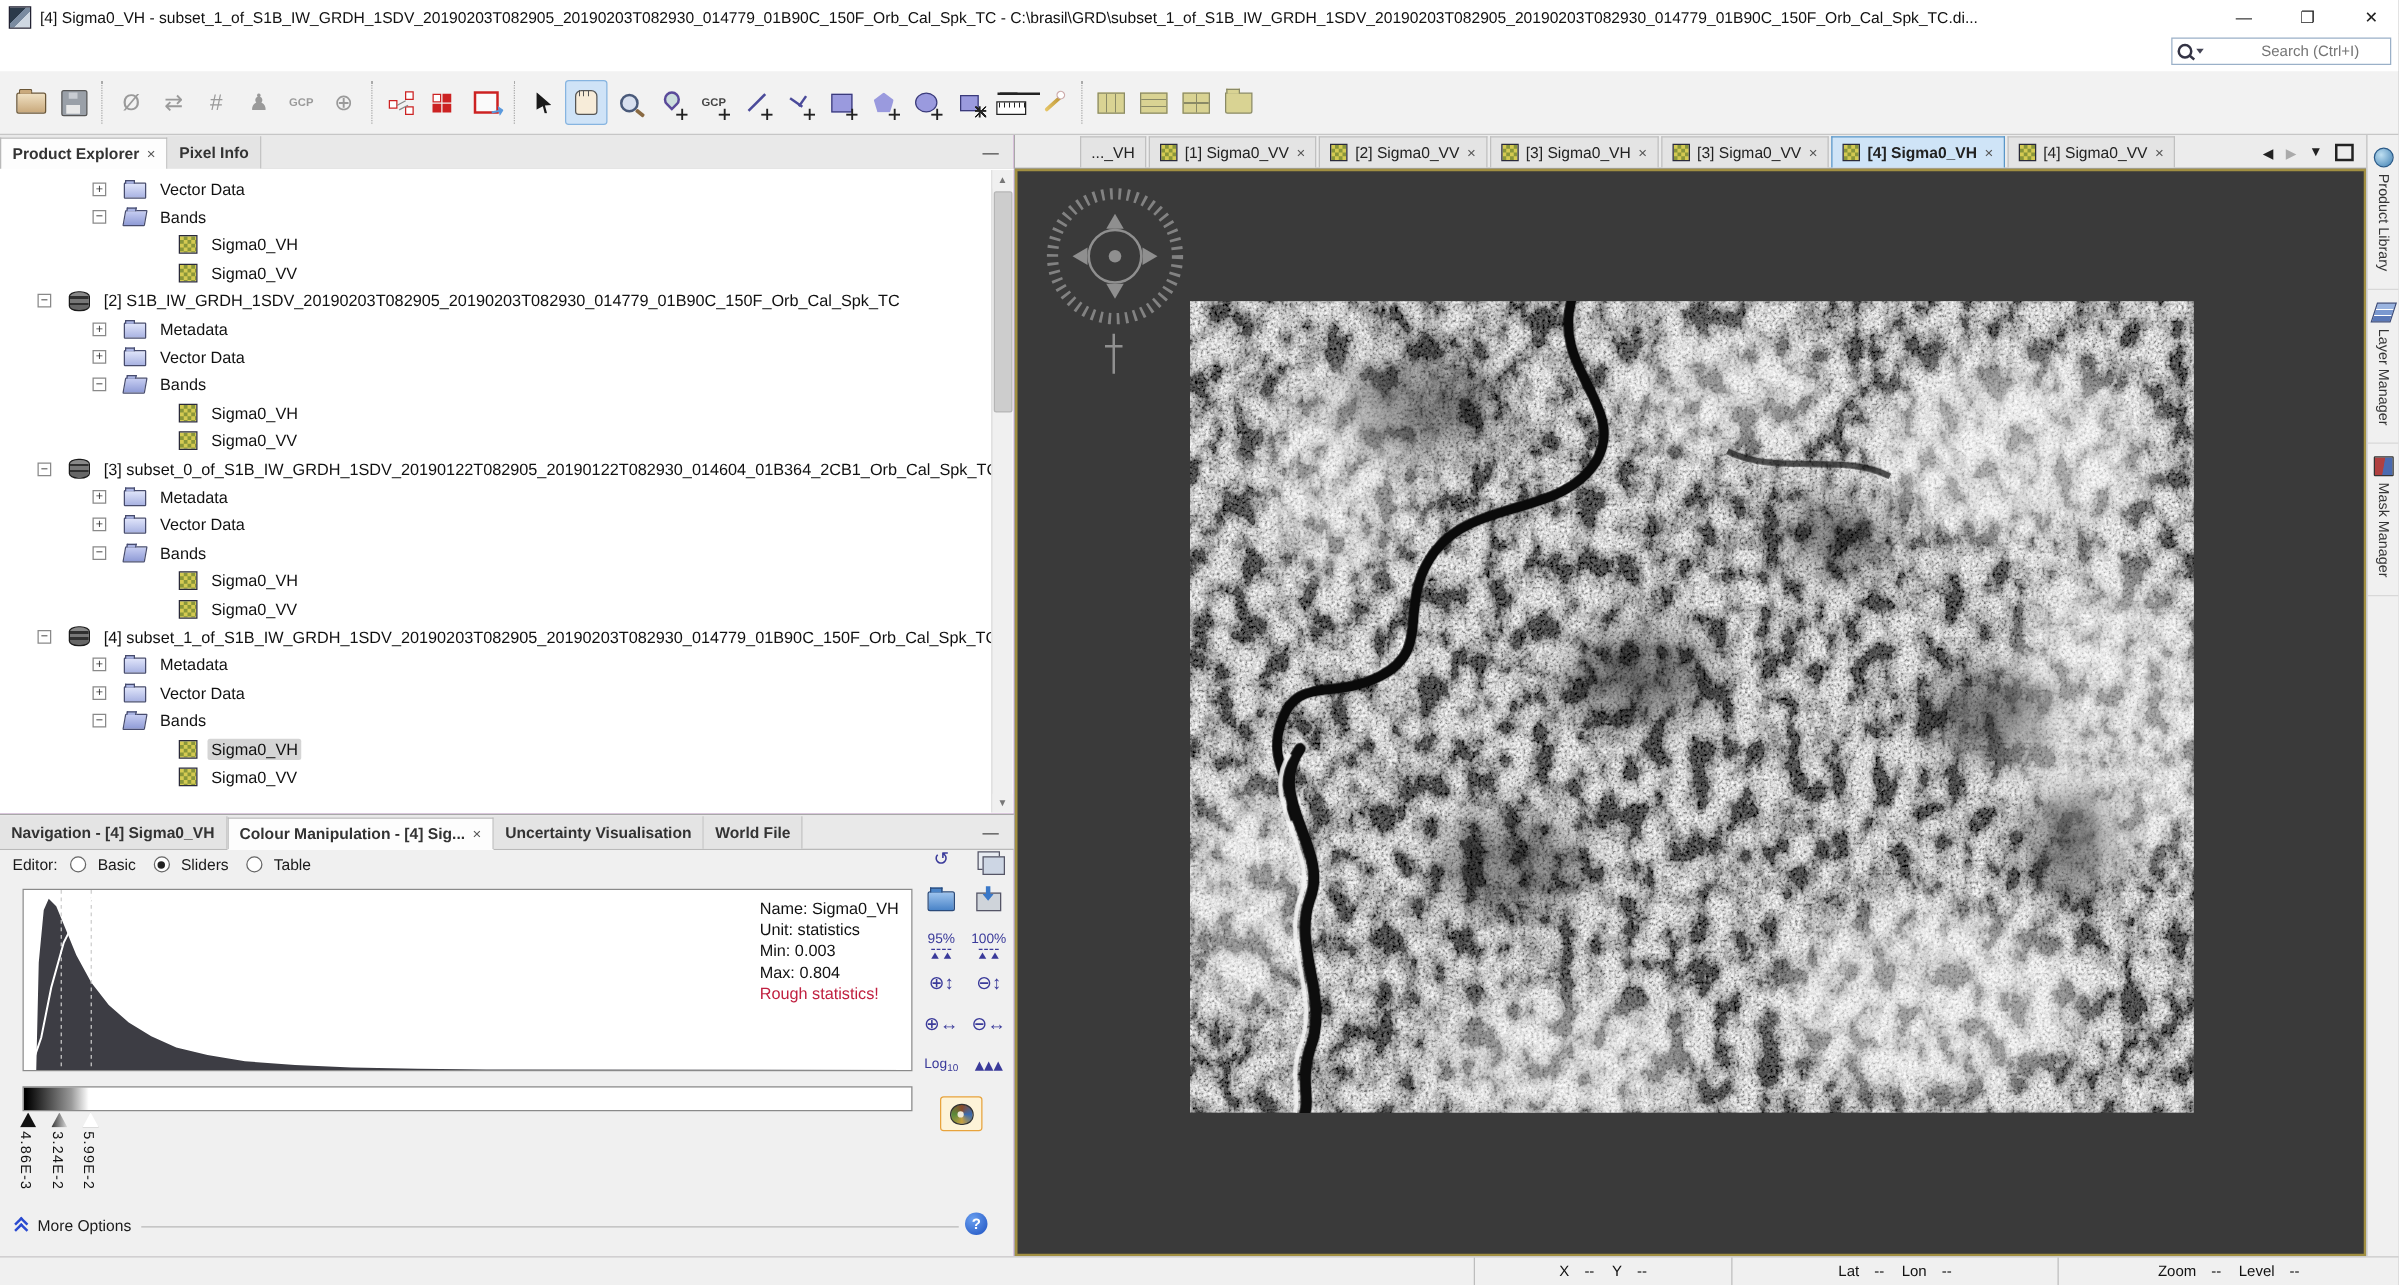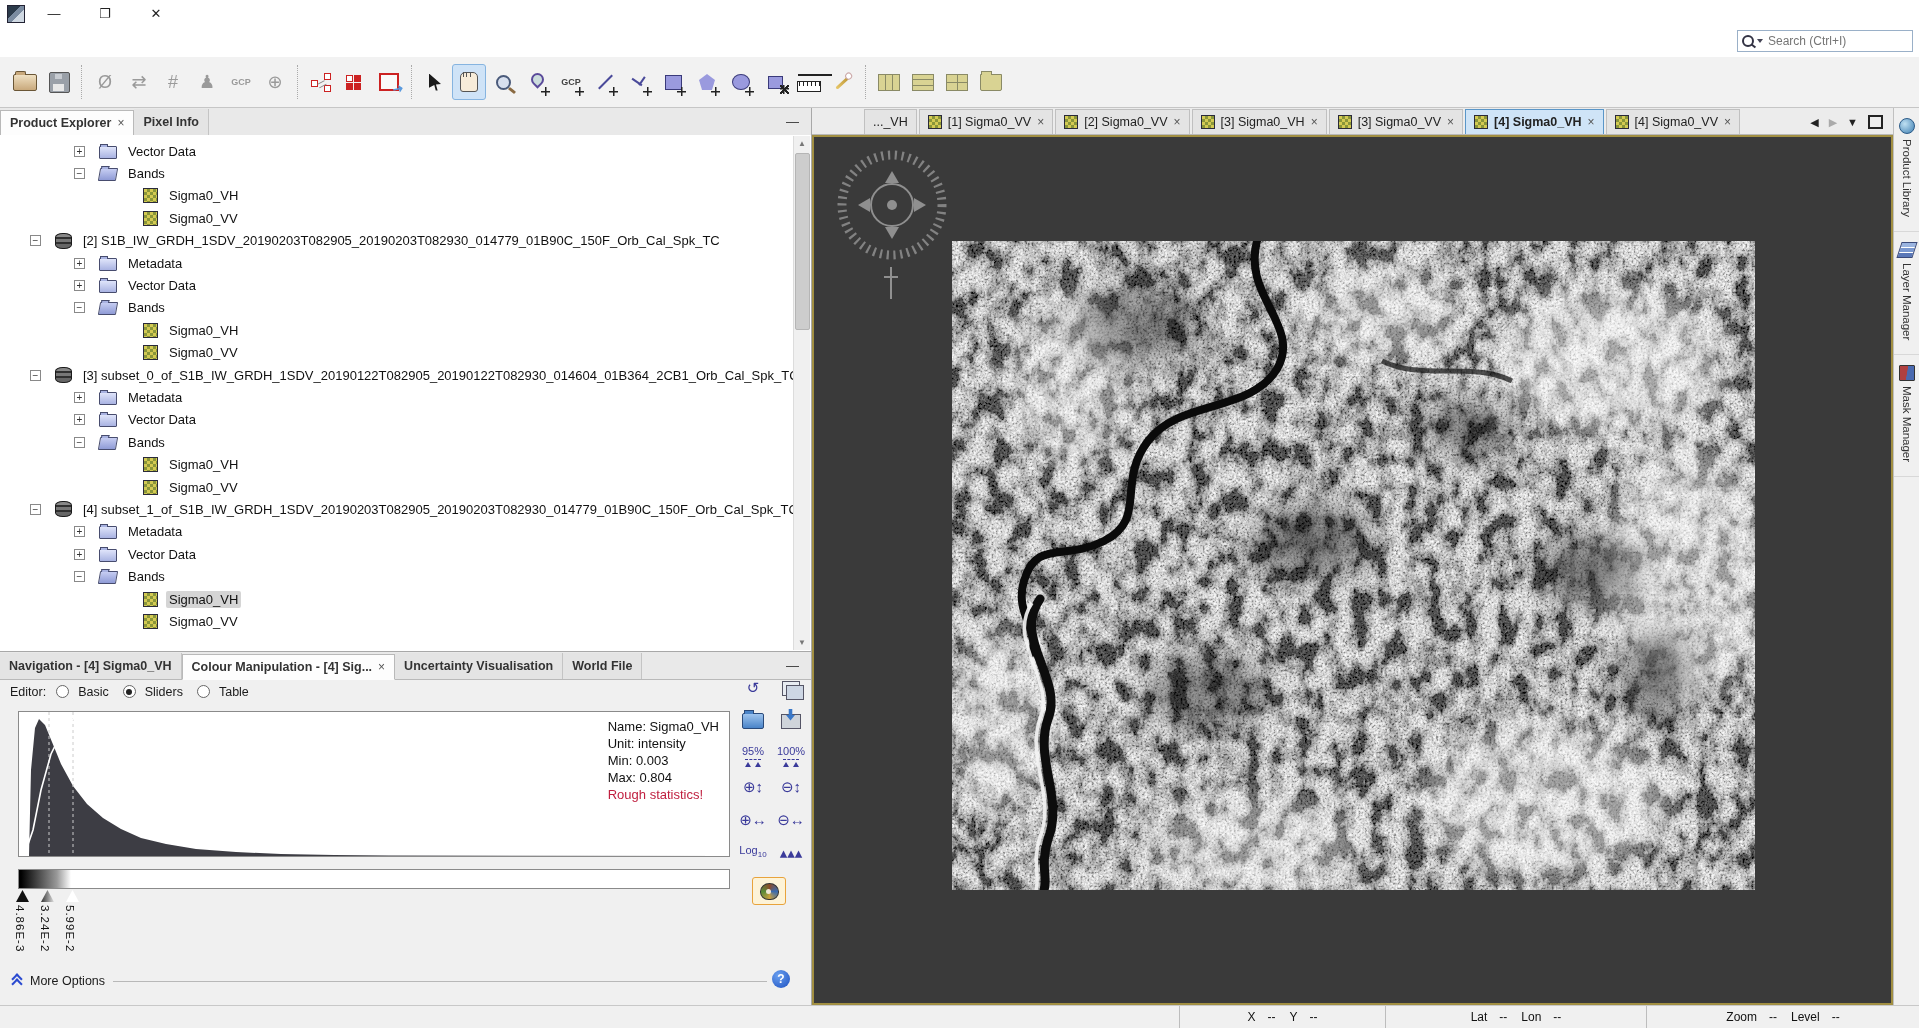--- a/index.html
+++ b/index.html
@@ -10,21 +10,21 @@
   #app-icon{width:16px;height:16px;background:linear-gradient(135deg,#2b3a4a 40%,#7a8ba0 40% 60%,#cfd8e2 60%);border:1px solid #223;flex:0 0 auto;}
   #win-title{white-space:nowrap;overflow:hidden;font-size:12.5px;color:#111;flex:1 1 auto;}
   .win-ctl{width:44px;text-align:center;font-size:13px;color:#222;flex:0 0 auto;cursor:default;}
   
   #menubar{position:absolute;left:0;top:27px;width:100%;height:30px;background:#fff;display:flex;align-items:center;padding-left:8px;box-sizing:border-box;}
   .menu-item{padding:3px 8px;font-size:13px;color:#111;}
   #searchbox{position:absolute;right:6px;top:3px;width:176px;height:22px;background:#fff;border:1px solid #9ab0c8;display:flex;align-items:center;padding:0 4px;box-sizing:border-box;gap:3px;}
   #searchbox .mag{width:8px;height:8px;border:2px solid #334;border-radius:50%;position:relative;}
   #searchbox .mag::after{content:"";position:absolute;width:5px;height:2px;background:#334;right:-4px;bottom:-2px;transform:rotate(40deg);}
   #searchbox .drop{width:0;height:0;border:3px solid transparent;border-top:4px solid #445;margin-top:3px;}
-  #search-input{border:0;outline:0;flex:1;font:12px "Liberation Sans",sans-serif;color:#000000;background:transparent;min-width:0;}
+  #search-input{border:0;outline:0;flex:1;font:12px "Liberation Sans",sans-serif;color:#000000;background:transparent;min-width:0;margin-left:41px;}
   
   #toolbar{position:absolute;left:0;top:57px;width:100%;height:51px;background:#f2f2f2;border-bottom:1px solid #c6c6c6;display:flex;align-items:center;padding-left:8px;box-sizing:border-box;}
   .tsep{width:1px;height:34px;border-left:1px dotted #aaa;margin:0 5px;}
   .tico{width:34px;height:36px;display:flex;align-items:center;justify-content:center;position:relative;border-radius:3px;}
   .tico.active{background:#cfe3f7;border:1px solid #86b4e0;box-sizing:border-box;}
   .gglyph{color:#9a9a9a;font-size:18px;}
   .txtico{font-size:9px;font-weight:bold;color:#9a9a9a;letter-spacing:0;}
   .txtico.dark{color:#444;}
   .i-folder-tan{width:22px;height:15px;background:linear-gradient(#efe0c2,#c9a97c);border:1px solid #6a5636;border-radius:2px;position:relative;}
   .i-folder-tan::before{content:"";position:absolute;top:-4px;left:1px;width:9px;height:3px;background:#c9a97c;border:1px solid #6a5636;border-bottom:none;border-radius:2px 2px 0 0;}
@@ -161,20 +161,21 @@
   .sseg{height:100%;display:flex;align-items:center;justify-content:center;gap:14px;border-left:1px solid #bdbdbd;font-size:12px;color:#111;}
   .spair{display:flex;gap:12px;}
 </style>
 </head>
 <body>
 
 <div id="app">
 
   <div id="titlebar">
     <div id="app-icon"></div>
+    <div id="win-title">[4] Sigma0_VH - subset_1_of_S1B_IW_GRDH_1SDV_20190203T082905_20190203T082930_014779_01B90C_150F_Orb_Cal_Spk_TC - C:\brasil\GRD\subset_1_of_S1B_IW_GRDH_1SDV_20190203T082905_20190203T082930_014779_01B90C_150F_Orb_Cal_Spk_TC.di...</div>
     <div class="win-ctl">—</div>
     <div class="win-ctl">❐</div>
     <div class="win-ctl">✕</div>
   </div>
 
   <div id="menubar">
     <div id="searchbox">
       <span class="mag"></span>
       <span class="drop"></span>
       <input id="search-input" placeholder="Search (Ctrl+I)" style="">
@@ -471,21 +472,21 @@
 
         <div id="hist-box">
           <svg width="710" height="144" viewBox="0 0 710 144">
             <path d="M6,144 L10,144 L12,58 L16,16 L20,7 L26,13 L33,30 L42,52 L54,74 L68,92 L84,106 L102,117 L122,126 L147,132 L177,137 L217,140 L262,142 L315,143 L370,143.5 L710,144 Z" fill="#3d3d44"></path>
             <line x1="30" y1="0" x2="30" y2="144" stroke="#cccccc" stroke-width="1" stroke-dasharray="3,3"></line>
             <line x1="54" y1="0" x2="54" y2="144" stroke="#cccccc" stroke-width="1" stroke-dasharray="3,3"></line>
             <path d="M5,144 L14,118 L22,78 L32,42 L44,18 L56,5 L72,1" fill="none" stroke="#ffffff" stroke-width="1.6"></path>
           </svg>
           <div id="hist-info">
             <div>Name: Sigma0_VH</div>
-            <div>Unit: intensity</div>
+            <div>Unit: statistics</div>
             <div>Min: 0.003</div>
             <div>Max: 0.804</div>
             <div id="hist-warning">Rough statistics!</div>
           </div>
         </div>
 
         <div id="grad-strip"></div>
         <div class="handle h-black" style="left:16px;"></div>
         <div class="handle h-gray" style="left:41px;"></div>
         <div class="handle h-white" style="left:66px;"></div>

